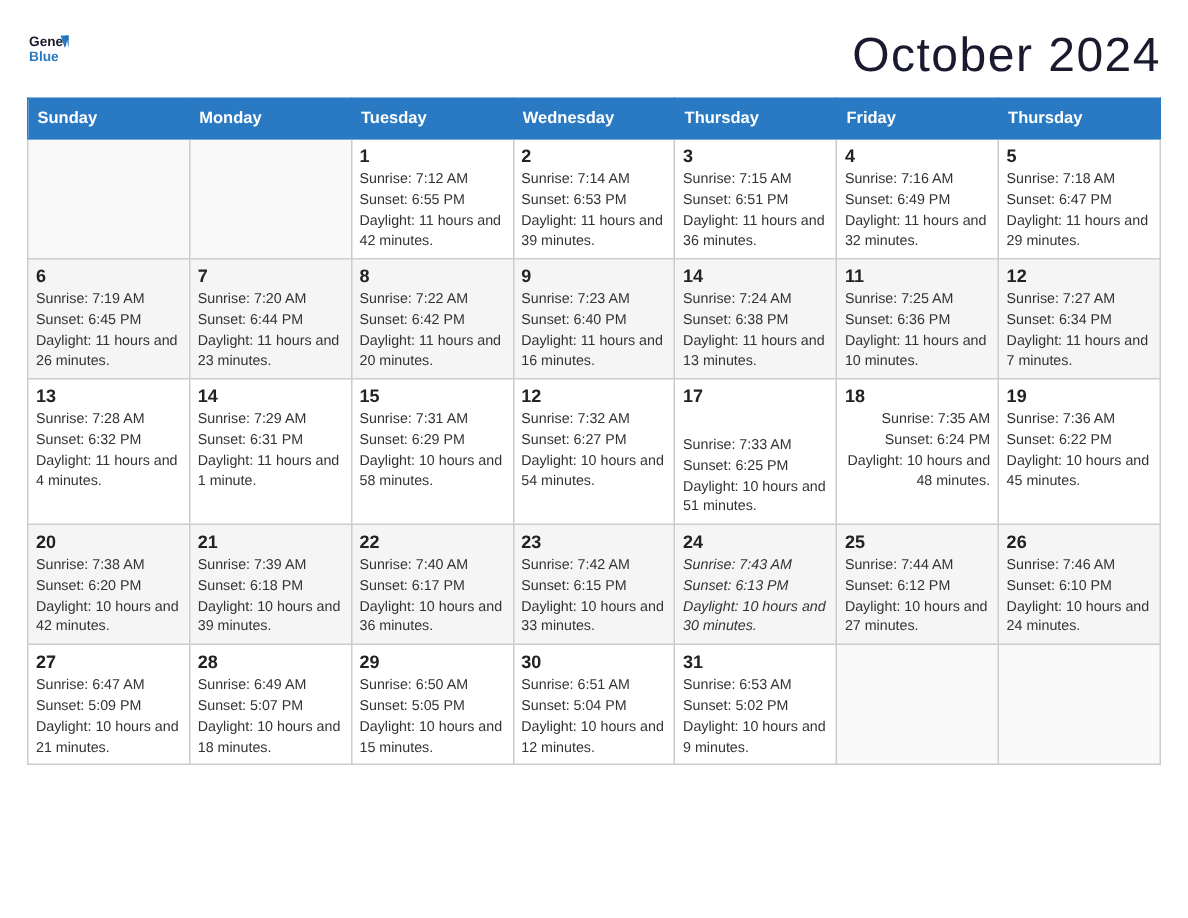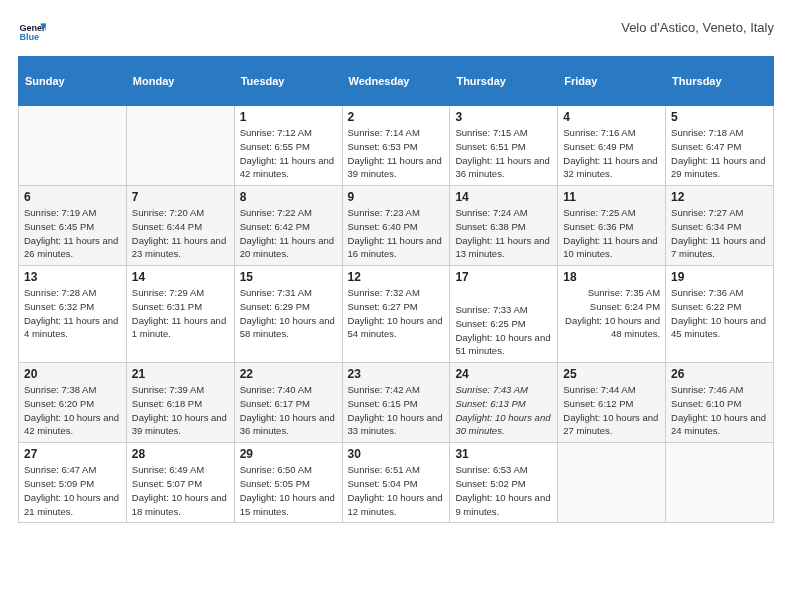--- a/index.html
+++ b/index.html
@@ -47,21 +47,21 @@
     }
     .calendar {
       width: 100%;
       border-collapse: collapse;
       font-size: 10px;
     }
     .calendar th {
       background-color: #2979c3;
       color: #fff;
       text-align: left;
-      padding: 18px 6px;
+      padding: 7px 6px;
       font-size: 11px;
       font-weight: 600;
       border: 1px solid #2979c3;
     }
     .calendar td {
       border: 1px solid #ccc;
       vertical-align: top;
       padding: 4px 5px;
       width: 108px;
       height: 80px;
@@ -95,21 +95,21 @@
   <div class="header">
     <div class="logo">
       <svg class="logo-icon" viewBox="0 0 40 40">
         <text x="2" y="18" font-size="13" font-weight="bold" fill="#1a1a2e">General</text>
         <text x="2" y="32" font-size="13" font-weight="bold" fill="#2979c3">Blue</text>
         <polygon points="32,8 40,8 36,20" fill="#2979c3"></polygon>
         <polygon points="36,8 40,8 40,20" fill="#1a6bb5" opacity="0.6"></polygon>
       </svg>
     </div>
     <div class="title-block">
-      <div class="location">Velo d'Astico, Veneto, Italy</div>
+      <div class="month-title">October 2024</div>
     </div>
   </div>
 
   <table class="calendar">
     <thead>
       <tr>
         <th>Sunday</th>
         <th>Monday</th>
         <th>Tuesday</th>
         <th>Wednesday</th>

